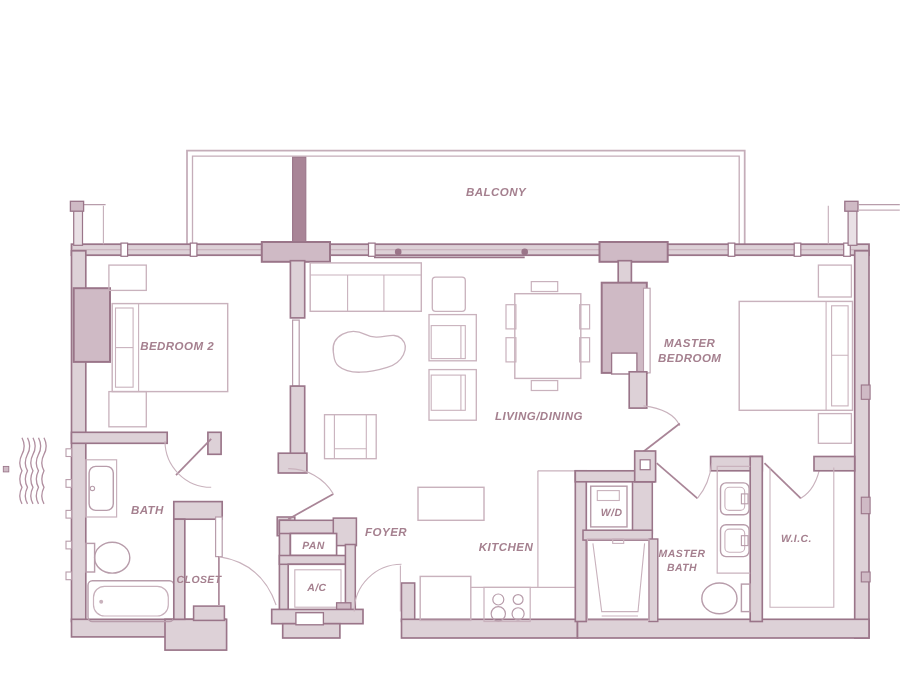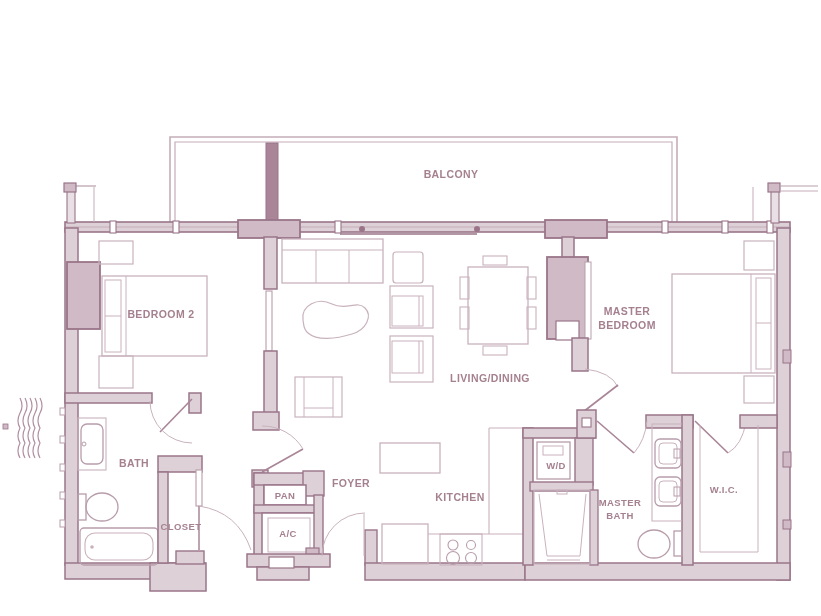--- a/index.html
+++ b/index.html
@@ -1,17 +1,17 @@
 <!DOCTYPE html>
 <html><head>
 <meta charset="utf-8">
 <style>
   html,body{margin:0;padding:0;background:#ffffff;}
   .stage{position:relative;width:821px;height:616px;background:#fff;overflow:hidden;
-         font-family:"Liberation Sans",sans-serif;}
+         font-family:"Liberation Sans",sans-serif;font-style:italic;}
   svg{display:block;}
   text.room-label{font-family:"Liberation Sans",sans-serif;
     font-size:10.5px;font-weight:700;letter-spacing:.4px;fill:#a5808f;text-anchor:middle;}
   text.small-label{font-size:9.5px;}
 </style>
 </head>
 <body>
 
 <div class="stage">
 <svg width="821" height="616" viewBox="0 0 821 616">

